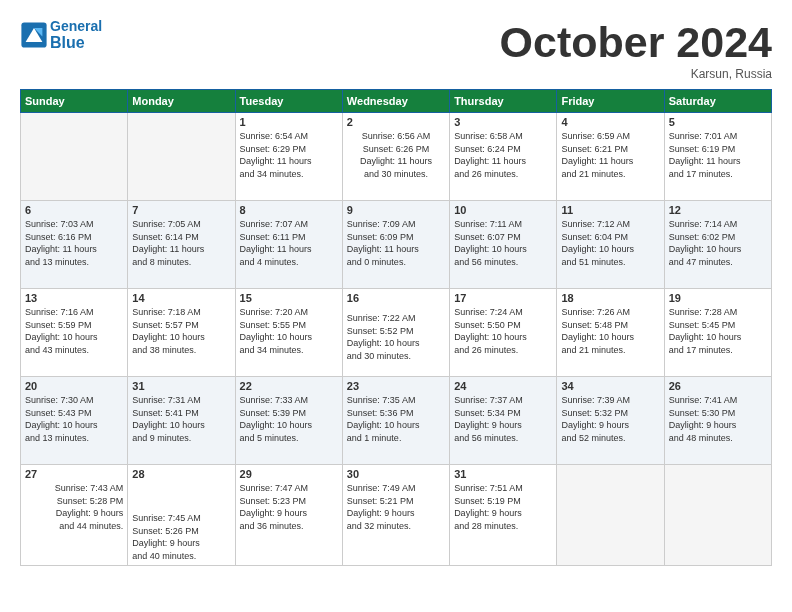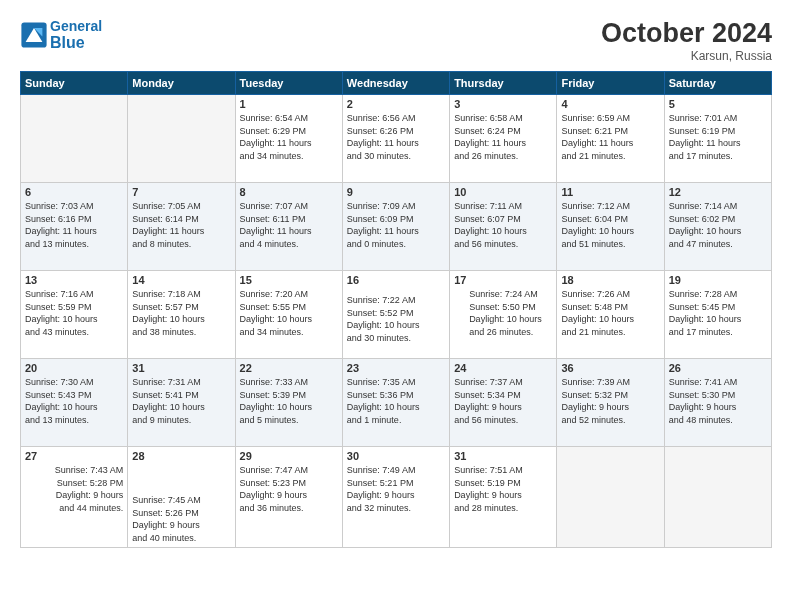--- a/index.html
+++ b/index.html
@@ -29,37 +29,37 @@
     }
     .logo-icon {
       width: 28px;
       height: 28px;
       margin-right: 2px;
     }
     .title-block {
       text-align: right;
     }
     .main-title {
-      font-size: 27px;
+      font-size: 43px;
       font-weight: bold;
       color: #333;
     }
     .subtitle {
       font-size: 12px;
       color: #555;
     }
     .calendar {
       flex: 1;
       border: 1px solid #ccc;
       border-collapse: collapse;
       width: 100%;
       table-layout: fixed;
     }
     .calendar th {
-      background-color: #0c4a6e;
+      background-color: #15803d;
       color: #fff;
       font-size: 11px;
       font-weight: bold;
       padding: 5px 4px;
       text-align: left;
       border: 1px solid #1560a0;
     }
     .calendar td {
       vertical-align: top;
       border: 1px solid #ccc;
@@ -128,21 +128,21 @@
           <td class="empty"></td>
           <td>
             <span class="day-num">1</span>
             <div class="day-info" style="white-space: pre-line;">Sunrise: 6:54 AM
 Sunset: 6:29 PM
 Daylight: 11 hours
 and 34 minutes.</div>
           </td>
           <td>
             <span class="day-num">2</span>
-            <div class="day-info" style="white-space: pre-line;">Sunrise: 6:56 AM
+            <div class="day-info" style="white-space: pre-line; text-align: center;">Sunrise: 6:56 AM
 Sunset: 6:26 PM
 Daylight: 11 hours
 and 30 minutes.</div>
           </td>
           <td>
             <span class="day-num">3</span>
             <div class="day-info" style="white-space: pre-line;">Sunrise: 6:58 AM
 Sunset: 6:24 PM
 Daylight: 11 hours
 and 26 minutes.</div>
@@ -237,21 +237,21 @@
           </td>
           <td>
             <span class="day-num">16</span>
             <div class="day-info" style="white-space: pre-line; margin-top: 8px;">Sunrise: 7:22 AM
 Sunset: 5:52 PM
 Daylight: 10 hours
 and 30 minutes.</div>
           </td>
           <td>
             <span class="day-num">17</span>
-            <div class="day-info" style="white-space: pre-line; margin-left: 15px;">Sunrise: 7:24 AM
+            <div class="day-info" style="white-space: pre-line;">Sunrise: 7:24 AM
 Sunset: 5:50 PM
 Daylight: 10 hours
 and 26 minutes.</div>
           </td>
           <td>
             <span class="day-num">18</span>
             <div class="day-info" style="white-space: pre-line;">Sunrise: 7:26 AM
 Sunset: 5:48 PM
 Daylight: 10 hours
 and 21 minutes.</div>
@@ -294,21 +294,21 @@
 and 1 minute.</div>
           </td>
           <td>
             <span class="day-num">24</span>
             <div class="day-info" style="white-space: pre-line;">Sunrise: 7:37 AM
 Sunset: 5:34 PM
 Daylight: 9 hours
 and 56 minutes.</div>
           </td>
           <td>
-            <span class="day-num">36</span>
+            <span class="day-num">34</span>
             <div class="day-info" style="white-space: pre-line;">Sunrise: 7:39 AM
 Sunset: 5:32 PM
 Daylight: 9 hours
 and 52 minutes.</div>
           </td>
           <td>
             <span class="day-num">26</span>
             <div class="day-info" style="white-space: pre-line;">Sunrise: 7:41 AM
 Sunset: 5:30 PM
 Daylight: 9 hours

